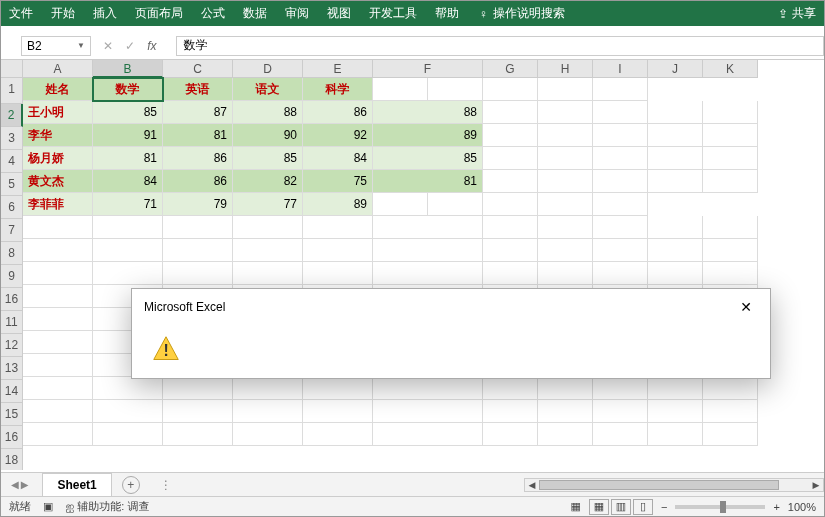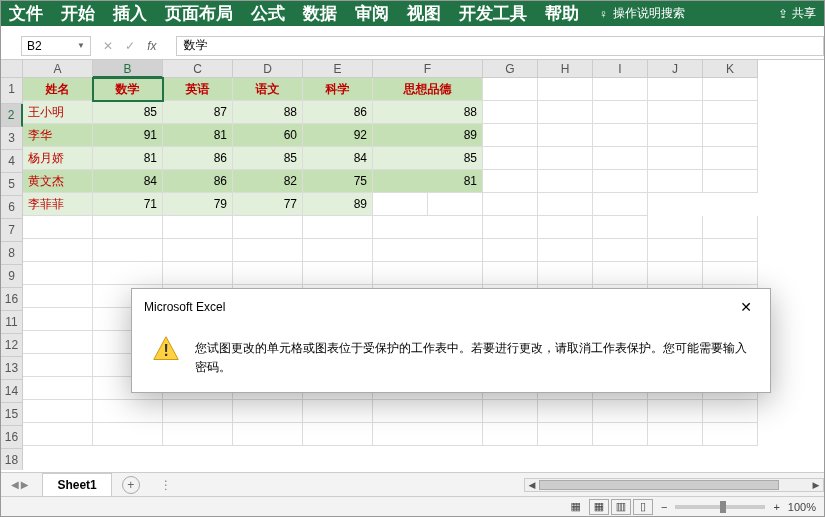--- a/index.html
+++ b/index.html
@@ -1,19 +1,19 @@
 <!DOCTYPE html>
 <html><head>
 <meta charset="utf-8">
 <style>
 * { margin: 0; padding: 0; box-sizing: border-box; font-family: "Microsoft YaHei", Arial, sans-serif; }
 body { width: 825px; height: 517px; background: #fff; border: 1px solid #999; overflow: hidden; position: relative; font-size: 12px; }
 .ribbon { background: #217346; height: 25px; display: flex; align-items: center; color: #fff; padding: 0 8px; }
 .ribbon .tabs { display: flex; gap: 18px; }
-.ribbon .tabs span { cursor: pointer; font-size: 17px; font-weight: bold; }
+.ribbon .tabs span { cursor: pointer; font-size: 12px; }
 .ribbon .search { margin-left: 20px; display: flex; align-items: center; gap: 5px; font-size: 12px; }
 .ribbon .share { margin-left: auto; display: flex; align-items: center; gap: 4px; font-size: 12px; }
 .fx-bar { height: 28px; display: flex; align-items: center; border-bottom: 1px solid #ccc; margin-top: 6px; }
 .namebox { width: 70px; height: 20px; border: 1px solid #ccc; margin-left: 20px; display: flex; align-items: center; padding: 0 5px; justify-content: space-between; }
 .namebox .dd { font-size: 8px; color: #666; }
 .fx-btns { display: flex; gap: 12px; margin: 0 12px; color: #aaa; }
 .fx-label { font-style: italic; color: #666; margin-right: 8px; }
 .fx-input { flex: 1; height: 20px; border: 1px solid #ccc; padding: 0 6px; display: flex; align-items: center; }
 .grid-wrap { position: relative; height: 410px; overflow: hidden; }
 .corner { position: absolute; left: 0; top: 0; width: 22px; height: 18px; background: #e6e6e6; border-right: 1px solid #ccc; border-bottom: 1px solid #ccc; }
@@ -21,21 +21,21 @@
 .col-headers div { background: #e6e6e6; border-right: 1px solid #ccc; border-bottom: 1px solid #ccc; text-align: center; line-height: 18px; color: #555; }
 .col-headers div.sel { background: #d2d2d2; color: #217346; border-bottom: 2px solid #217346; }
 .row-headers { position: absolute; left: 0; top: 18px; width: 22px; }
 .row-headers div { height: 23px; background: #e6e6e6; border-right: 1px solid #ccc; border-bottom: 1px solid #ccc; text-align: center; line-height: 23px; color: #555; }
 .row-headers div.sel { background: #d2d2d2; color: #217346; border-right: 2px solid #217346; }
 .cells { position: absolute; left: 22px; top: 18px; }
 .row { display: flex; height: 23px; }
 .cell { border-right: 1px solid #dcdcdc; border-bottom: 1px solid #dcdcdc; padding: 0 5px; display: flex; align-items: center; overflow: hidden; white-space: nowrap; }
 .title-row .cell { background: #548235; color: #fff; font-size: 16px; font-weight: bold; justify-content: center; height: 26px; }
 .header-cell { background: #c5e0b4; color: #c00000; justify-content: center; font-weight: bold; }
-.name-cell { color: #c00000; font-weight: normal; }
+.name-cell { color: #c00000; font-weight: bold; }
 .data-cell { justify-content: flex-end; }
 .even { background: #e2efda; }
 .odd { background: #c5e0b4; }
 .active-cell { outline: 2px solid #217346; outline-offset: -1px; z-index: 5; position: relative; background: #c5e0b4 !important; }
 .dialog { position: absolute; left: 130px; top: 287px; width: 640px; background: #fff; border: 1px solid #aaa; box-shadow: 0 8px 30px rgba(0,0,0,0.3); z-index: 100; }
 .dialog-title { padding: 10px 12px; font-size: 12px; display: flex; justify-content: space-between; align-items: center; }
 .dialog-close { cursor: pointer; font-size: 14px; padding: 0 6px; }
 .dialog-body { padding: 10px 20px 15px; display: flex; align-items: flex-start; gap: 15px; font-size: 12px; }
 .warn-icon { width: 28px; height: 28px; position: relative; }
 .warn-icon svg { width: 28px; height: 28px; }
@@ -135,21 +135,20 @@
       <div>16</div>
       <div>18</div>
     </div>
   <div class="cells">
       <div class="row ">
         <div class="cell header-cell" style="width: 70px;">姓名</div>
         <div class="cell header-cell active-cell" style="width: 70px;">数学</div>
         <div class="cell header-cell" style="width: 70px;">英语</div>
         <div class="cell header-cell" style="width: 70px;">语文</div>
         <div class="cell header-cell" style="width: 70px;">科学</div>
-        <div class="cell header-cell" style="width: 110px;">思想品德</div>
         <div class="cell " style="width: 55px;"></div>
         <div class="cell " style="width: 55px;"></div>
         <div class="cell " style="width: 55px;"></div>
         <div class="cell " style="width: 55px;"></div>
         <div class="cell " style="width: 55px;"></div>
       </div>
       <div class="row ">
         <div class="cell even name-cell" style="width: 70px;">王小明</div>
         <div class="cell even data-cell" style="width: 70px;">85</div>
         <div class="cell even data-cell" style="width: 70px;">87</div>
@@ -159,21 +158,21 @@
         <div class="cell " style="width: 55px;"></div>
         <div class="cell " style="width: 55px;"></div>
         <div class="cell " style="width: 55px;"></div>
         <div class="cell " style="width: 55px;"></div>
         <div class="cell " style="width: 55px;"></div>
       </div>
       <div class="row ">
         <div class="cell odd name-cell" style="width: 70px;">李华</div>
         <div class="cell odd data-cell" style="width: 70px;">91</div>
         <div class="cell odd data-cell" style="width: 70px;">81</div>
-        <div class="cell odd data-cell" style="width: 70px;">60</div>
+        <div class="cell odd data-cell" style="width: 70px;">90</div>
         <div class="cell odd data-cell" style="width: 70px;">92</div>
         <div class="cell odd data-cell" style="width: 110px;">89</div>
         <div class="cell " style="width: 55px;"></div>
         <div class="cell " style="width: 55px;"></div>
         <div class="cell " style="width: 55px;"></div>
         <div class="cell " style="width: 55px;"></div>
         <div class="cell " style="width: 55px;"></div>
       </div>
       <div class="row ">
         <div class="cell even name-cell" style="width: 70px;">杨月娇</div>
@@ -351,41 +350,48 @@
     <span>Microsoft Excel</span>
     <span class="dialog-close">✕</span>
   </div>
   <div class="dialog-body">
     <div class="warn-icon">
       <svg viewBox="0 0 32 32">
           <polygon points="16,2 30,28 2,28" fill="#ffd040" stroke="#c09000" stroke-width="1"></polygon>
           <text x="16" y="24" text-anchor="middle" font-size="18" font-weight="bold" fill="#333">!</text>
         </svg>
     </div>
-    <div class="dialog-msg">您试图更改的单元格或图表位于受保护的工作表中。若要进行更改，请取消工作表保护。您可能需要输入密码。</div>
   </div>
 </div>
 
 <div class="sheet-tabs">
   <div class="nav-arrows">
     <span>◀</span>
     <span>▶</span>
   </div>
   <div class="tab">Sheet1</div>
   <div class="add-sheet">+</div>
   <div style="margin-left:20px;color:#888">⋮</div>
   <div class="hscroll-gutter">
     <div class="hscroll-arrow">◀</div>
     <div class="hscroll-thumb"></div>
     <div style="flex:1"></div>
     <div class="hscroll-arrow">▶</div>
   </div>
 </div>
 
 <div class="status-bar">
+  <div class="status-left">
+    <span>就绪</span>
+    <span>▣</span>
+    <span>
+      <span>ஐ </span>
+      <span>辅助功能: 调查</span>
+    </span>
+  </div>
   <div class="status-right">
     <span>▦</span>
     <div class="view-btns">
       <div class="view-btn">▦</div>
       <div class="view-btn">▥</div>
       <div class="view-btn">▯</div>
     </div>
     <span class="zmiom">−</span>
     <div class="zoom-slider"></div>
     <span class="zmiom">+</span>

